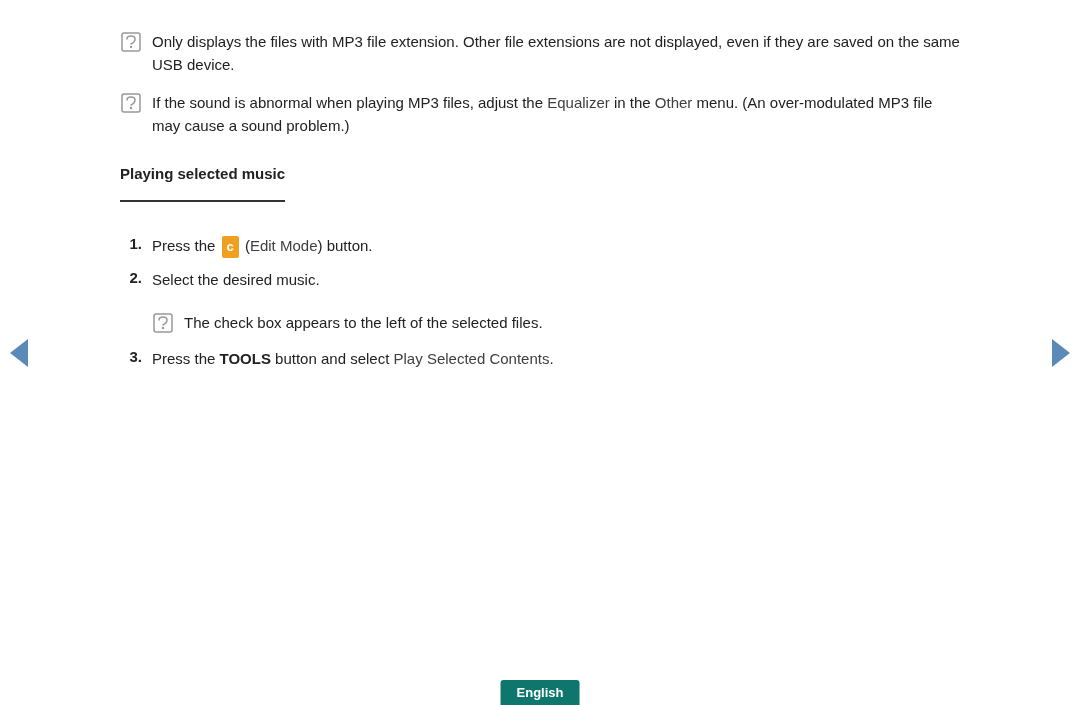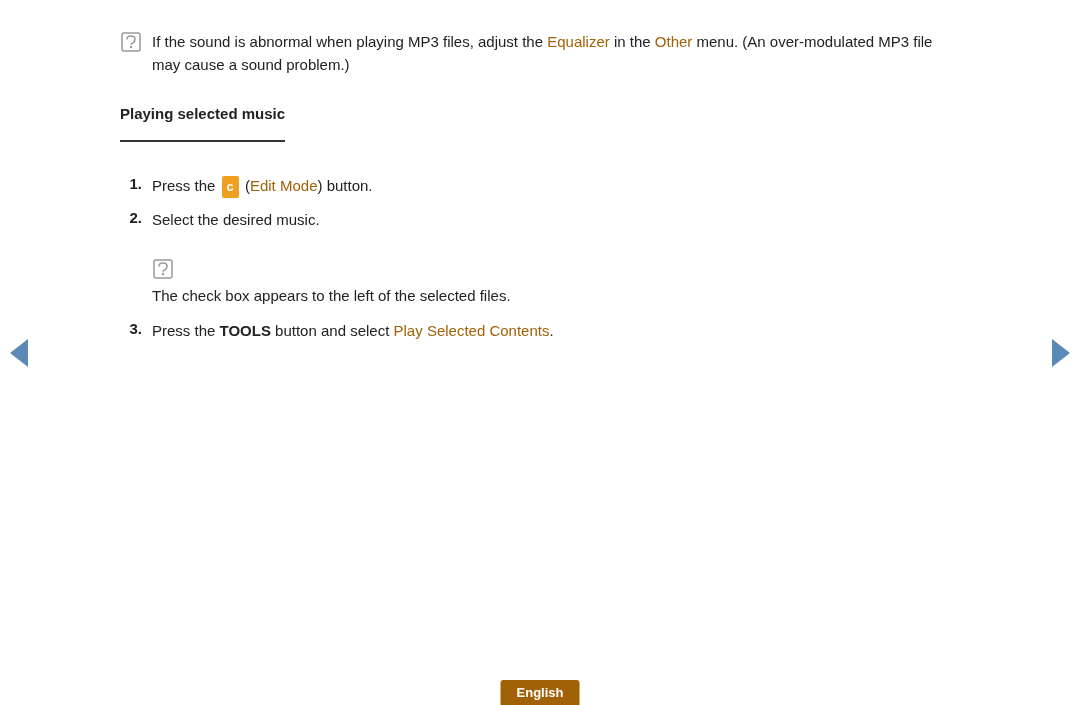--- a/index.html
+++ b/index.html
@@ -36,21 +36,21 @@
       height: 22px;
       margin-top: 1px;
     }
 
     .note-text {
       line-height: 1.55;
       color: #222;
     }
 
     .link-blue {
-      color: #a16207;
+      color: #404040;
       text-decoration: none;
     }
 
     .section-heading {
       font-size: 15px;
       font-weight: bold;
       margin-top: 10px;
       margin-bottom: 16px;
       border-bottom: 2px solid #333;
       padding-bottom: 18px;
@@ -79,24 +79,23 @@
     }
 
     .num-content {
       flex: 1;
       line-height: 1.55;
     }
 
     .sub-note {
       display: flex;
       align-items: flex-start;
-      gap: 4px;
-      margin-top: 16px;
+      gap: 10px;
+      margin-top: 10px;
       margin-bottom: 6px;
-      flex-direction: column;
     }
 
     .edit-mode-badge {
       display: inline-block;
       background: #f0a020;
       color: #fff;
       font-weight: bold;
       font-size: 13px;
       padding: 1px 5px;
       border-radius: 2px;
@@ -133,49 +132,61 @@
       border-bottom: 14px solid transparent;
       border-left: 18px solid #5a8ab5;
       cursor: pointer;
     }
 
     .footer-lang {
       position: absolute;
       bottom: 0;
       left: 50%;
       transform: translateX(-50%);
-      background: #a16207;
+      background: #0f766e;
       color: #fff;
       font-size: 13px;
       font-weight: bold;
       padding: 5px 16px;
       border-radius: 3px 3px 0 0;
     }
 
     
     .note-icon-svg {
       display: inline-block;
       vertical-align: top;
     }
   </style>
 </head>
 <body>
 
 <div class="main-content">
-
 
   <div class="note-item">
     <div class="note-icon note-icon-svg">
       <svg width="22" height="22" viewBox="0 0 22 22" fill="none" xmlns="http://www.w3.org/2000/svg">
         <rect x="2" y="2" width="18" height="18" rx="2" stroke="#999" stroke-width="1.5" fill="none"></rect>
         <path d="M7 8 Q7 5 11 5 Q15 5 15 8 Q15 11 11 13" stroke="#999" stroke-width="1.5" fill="none" stroke-linecap="round"></path>
         <circle cx="11" cy="16" r="1.2" fill="#999"></circle>
       </svg>
     </div>
     <div class="note-text">
+      Only displays the files with MP3 file extension. Other file extensions are not displayed, even if they are saved on the same USB device.
+    </div>
+  </div>
+
+  <div class="note-item">
+    <div class="note-icon note-icon-svg">
+      <svg width="22" height="22" viewBox="0 0 22 22" fill="none" xmlns="http://www.w3.org/2000/svg">
+        <rect x="2" y="2" width="18" height="18" rx="2" stroke="#999" stroke-width="1.5" fill="none"></rect>
+        <path d="M7 8 Q7 5 11 5 Q15 5 15 8 Q15 11 11 13" stroke="#999" stroke-width="1.5" fill="none" stroke-linecap="round"></path>
+        <circle cx="11" cy="16" r="1.2" fill="#999"></circle>
+      </svg>
+    </div>
+    <div class="note-text">
       If the sound is abnormal when playing MP3 files, adjust the <span class="link-blue">Equalizer</span> in the <span class="link-blue">Other</span> menu. (An over-modulated MP3 file may cause a sound problem.)
     </div>
   </div>
 
   <div style="margin-top: 18px; margin-bottom: 16px;">
     <span class="section-heading">Playing selected music</span>
   </div>
 
   <ol class="numbered-list">
 

